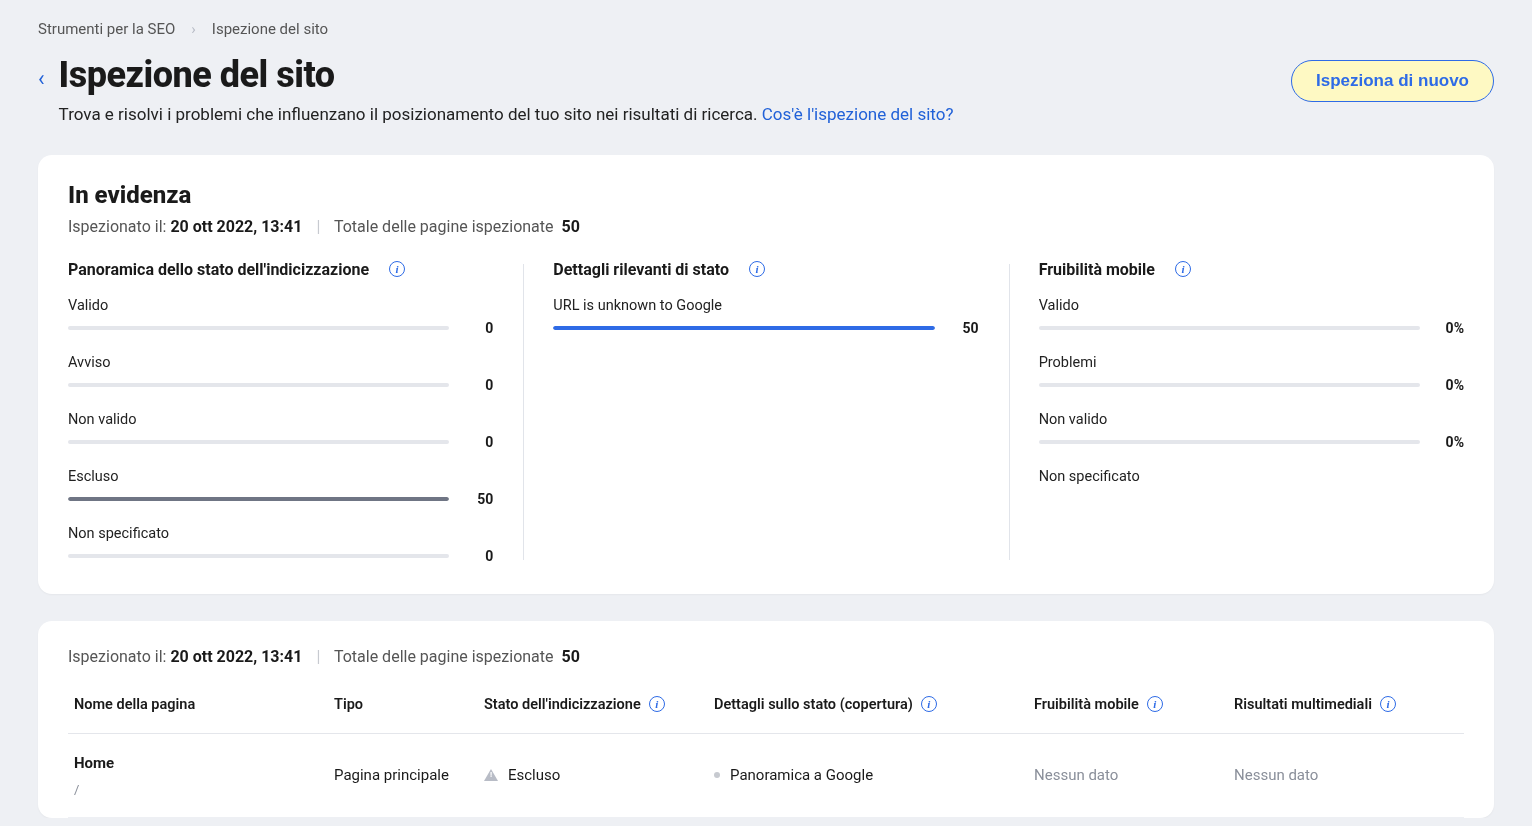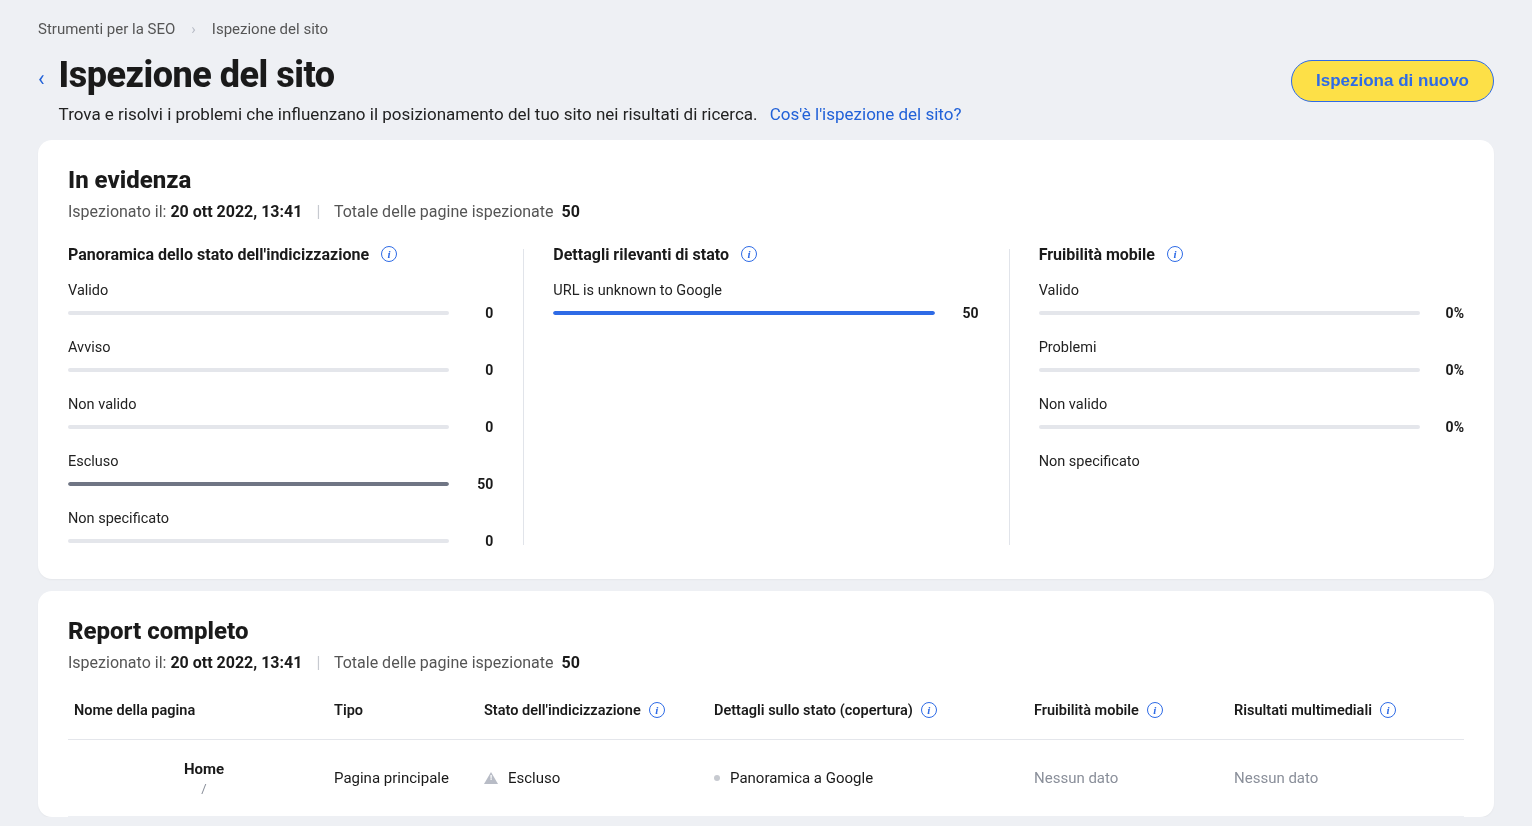--- a/index.html
+++ b/index.html
@@ -21,50 +21,50 @@
   .header-row { display: flex; align-items: flex-start; justify-content: space-between; gap: 20px; }
   .header-left { display: flex; align-items: flex-start; gap: 14px; }
   .back-chevron {
     color: #2161d8; font-size: 22px; line-height: 1; margin-top: 14px; cursor: pointer;
   }
   .title-block { display: flex; flex-direction: column; gap: 6px; }
   .title-line { display: flex; align-items: baseline; gap: 10px; flex-wrap: wrap; }
   h1.page-title { font-size: 36px; font-weight: 800; letter-spacing: -0.5px; }
   .subtitle-api { font-size: 17px; color: #8a8f9a; font-weight: 400; }
   .desc-line { font-size: 17px; color: #222; line-height: 1.5; }
-  .desc-line a { color: #2161d8; text-decoration: none; margin-left: 8px; }
+  .desc-line a { color: #2161d8; text-decoration: none; }
 
   .btn-outline {
-    border: 1.5px solid #2e6be6; color: #2e6be6; background: #fde047;
+    border: 1.5px solid #2e6be6; color: #2e6be6; background: #fef9c3;
     border-radius: 22px; padding: 10px 24px; font-size: 17px; font-weight: 600;
     cursor: pointer; white-space: nowrap; margin-top: 6px;
   }
 
   
   .card {
-    background: #fff; border-radius: 14px; margin-top: 12px;
+    background: #fff; border-radius: 14px; margin-top: 27px;
     box-shadow: 0 1px 2px rgba(0,0,0,0.04);
     padding: 26px 30px 30px 30px;
   }
   .card-header { margin-bottom: 10px; }
   .card-title { font-size: 24px; font-weight: 800; margin-bottom: 8px; }
   .meta-line { font-size: 16px; color: #555; }
   .meta-line .strong { font-weight: 700; color: #1a1a1a; }
   .meta-sep { color: #c7cad0; margin: 0 10px; }
 
   
   .widgets { display: flex; gap: 0; margin-top: 24px; align-items: stretch; }
   .widget { flex: 1; padding: 0 30px; position: relative; }
   .widget:first-child { padding-left: 0; }
   .widget:last-child { padding-right: 0; }
   .widget + .widget::before {
     content: ""; position: absolute; left: 0; top: 4px; bottom: 4px;
     width: 1px; background: #e1e4ea;
   }
-  .widget-head { display: flex; align-items: center; gap: 12px; font-size: 16px; font-weight: 700; margin-bottom: 18px; }
+  .widget-head { display: flex; align-items: center; gap: 20px; font-size: 16px; font-weight: 700; margin-bottom: 18px; }
   .info-icon {
     display: inline-flex; align-items: center; justify-content: center;
     width: 16px; height: 16px; border: 1.4px solid #2e6be6; border-radius: 50%;
     color: #2e6be6; font-size: 11px; font-weight: 700; line-height: 1;
     font-family: Georgia, serif; font-style: italic;
   }
 
   .bar-row { margin-bottom: 18px; }
   .bar-row:last-child { margin-bottom: 0; }
   .bar-label { font-size: 14.5px; color: #222; margin-bottom: 6px; }
@@ -80,21 +80,21 @@
   .table-header-row, .table-row {
     display: grid;
     grid-template-columns: 260px 150px 230px 320px 200px 200px;
     align-items: center;
     padding: 20px 6px;
   }
   .table-header-row { border-bottom: 1px solid #e4e6eb; font-size: 14.5px; font-weight: 600; color: #1a1a1a; }
   .th { display: flex; align-items: center; gap: 8px; }
   .th.right { justify-content: flex-start; }
   .table-row { border-bottom: 1px solid #eef0f4; font-size: 15px; }
-  .cell-pagename { display: flex; flex-direction: column; gap: 3px; align-items: center; }
+  .cell-pagename { display: flex; flex-direction: column; gap: 10px; }
   .cell-pagename .name { font-weight: 700; }
   .cell-pagename .path { color: #8a8f9a; font-size: 13px; }
   .status-cell { display: flex; align-items: center; gap: 10px; }
   .warn-tri {
     width: 0; height: 0; border-left: 7px solid transparent; border-right: 7px solid transparent;
     border-bottom: 12px solid #b8bcc6; position: relative;
   }
   .warn-tri::after {
     content: "!"; position: absolute; left: -2px; top: 1px; width: 4px; text-align: center;
     color: #fff; font-size: 8px; font-weight: 700;
@@ -253,21 +253,20 @@
             <div class="bar-row">
               <div class="bar-label">Non specificato</div>
             </div>
           </div>
       </div>
     </div>
   </section>
 
   <section class="card report-card">
     <div class="card-header">
-      <h2 class="card-title">Report completo</h2>
       <div class="meta-line">
         <span>Ispezionato il:</span>
         <span class="strong">20 ott 2022, 13:41</span>
         <span class="meta-sep">|</span>
         <span>Totale delle pagine ispezionate</span>
         <span class="strong">&nbsp;</span><span class="strong">50</span>
       </div>
     </div>
 
     <div class="table-wrap">

